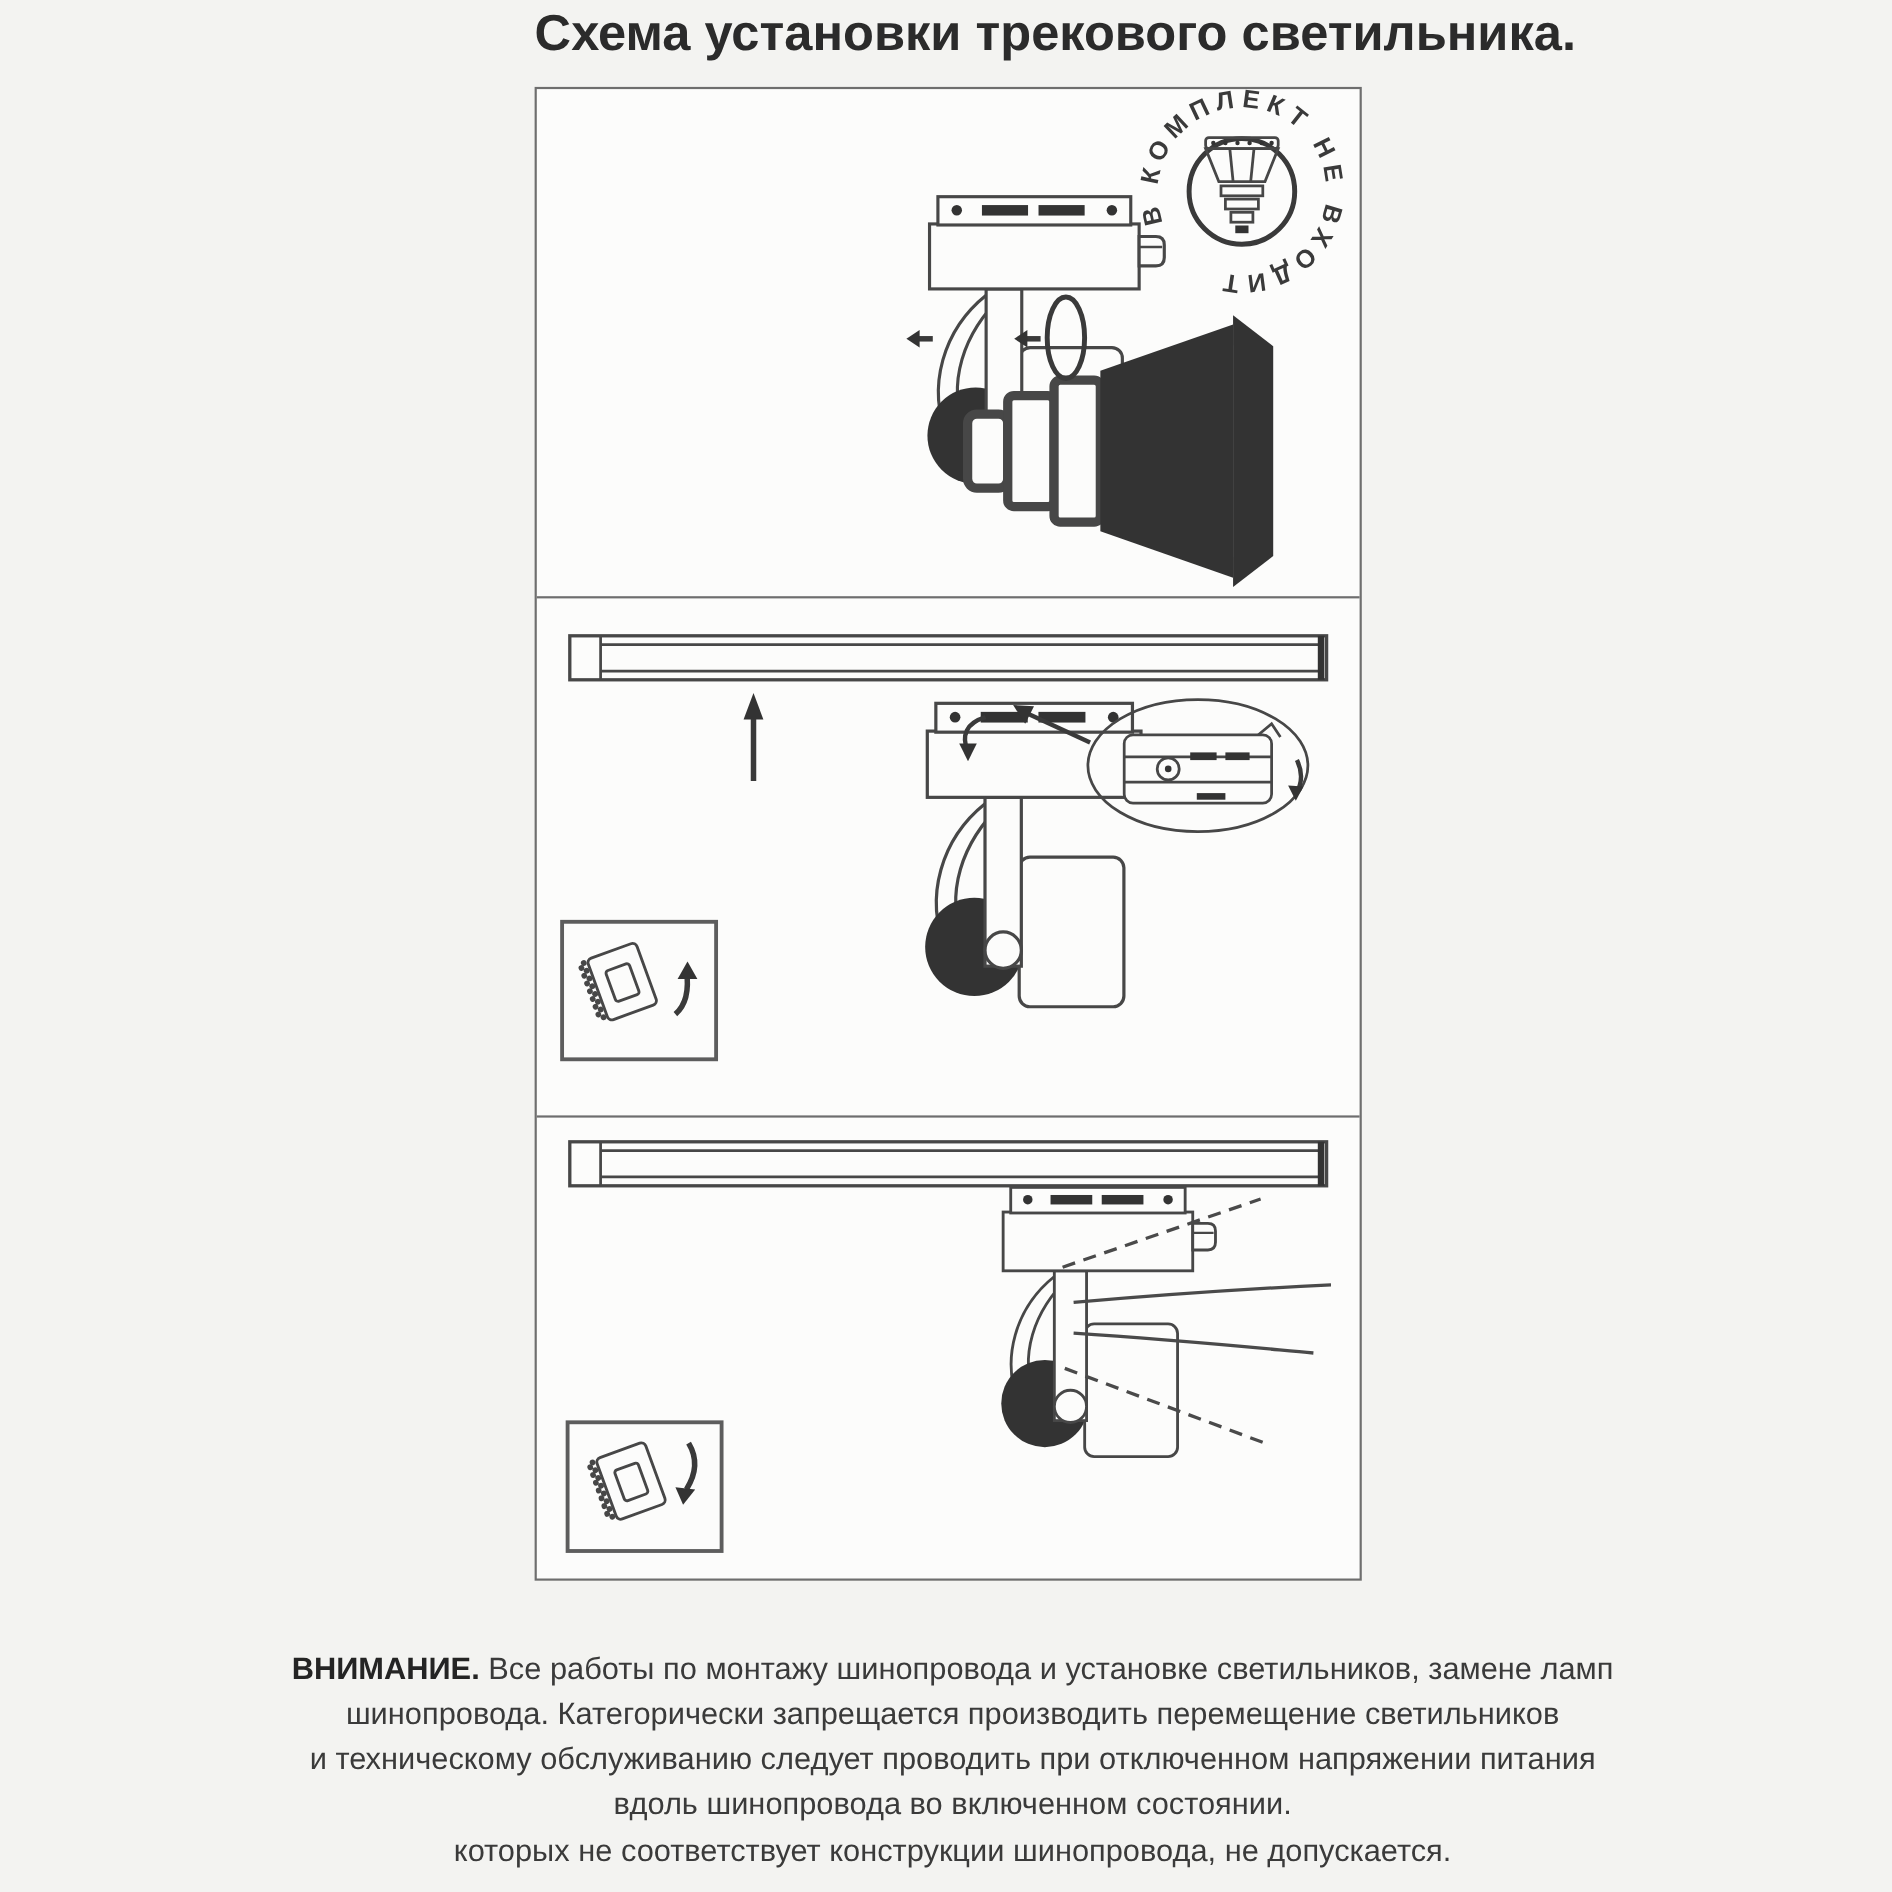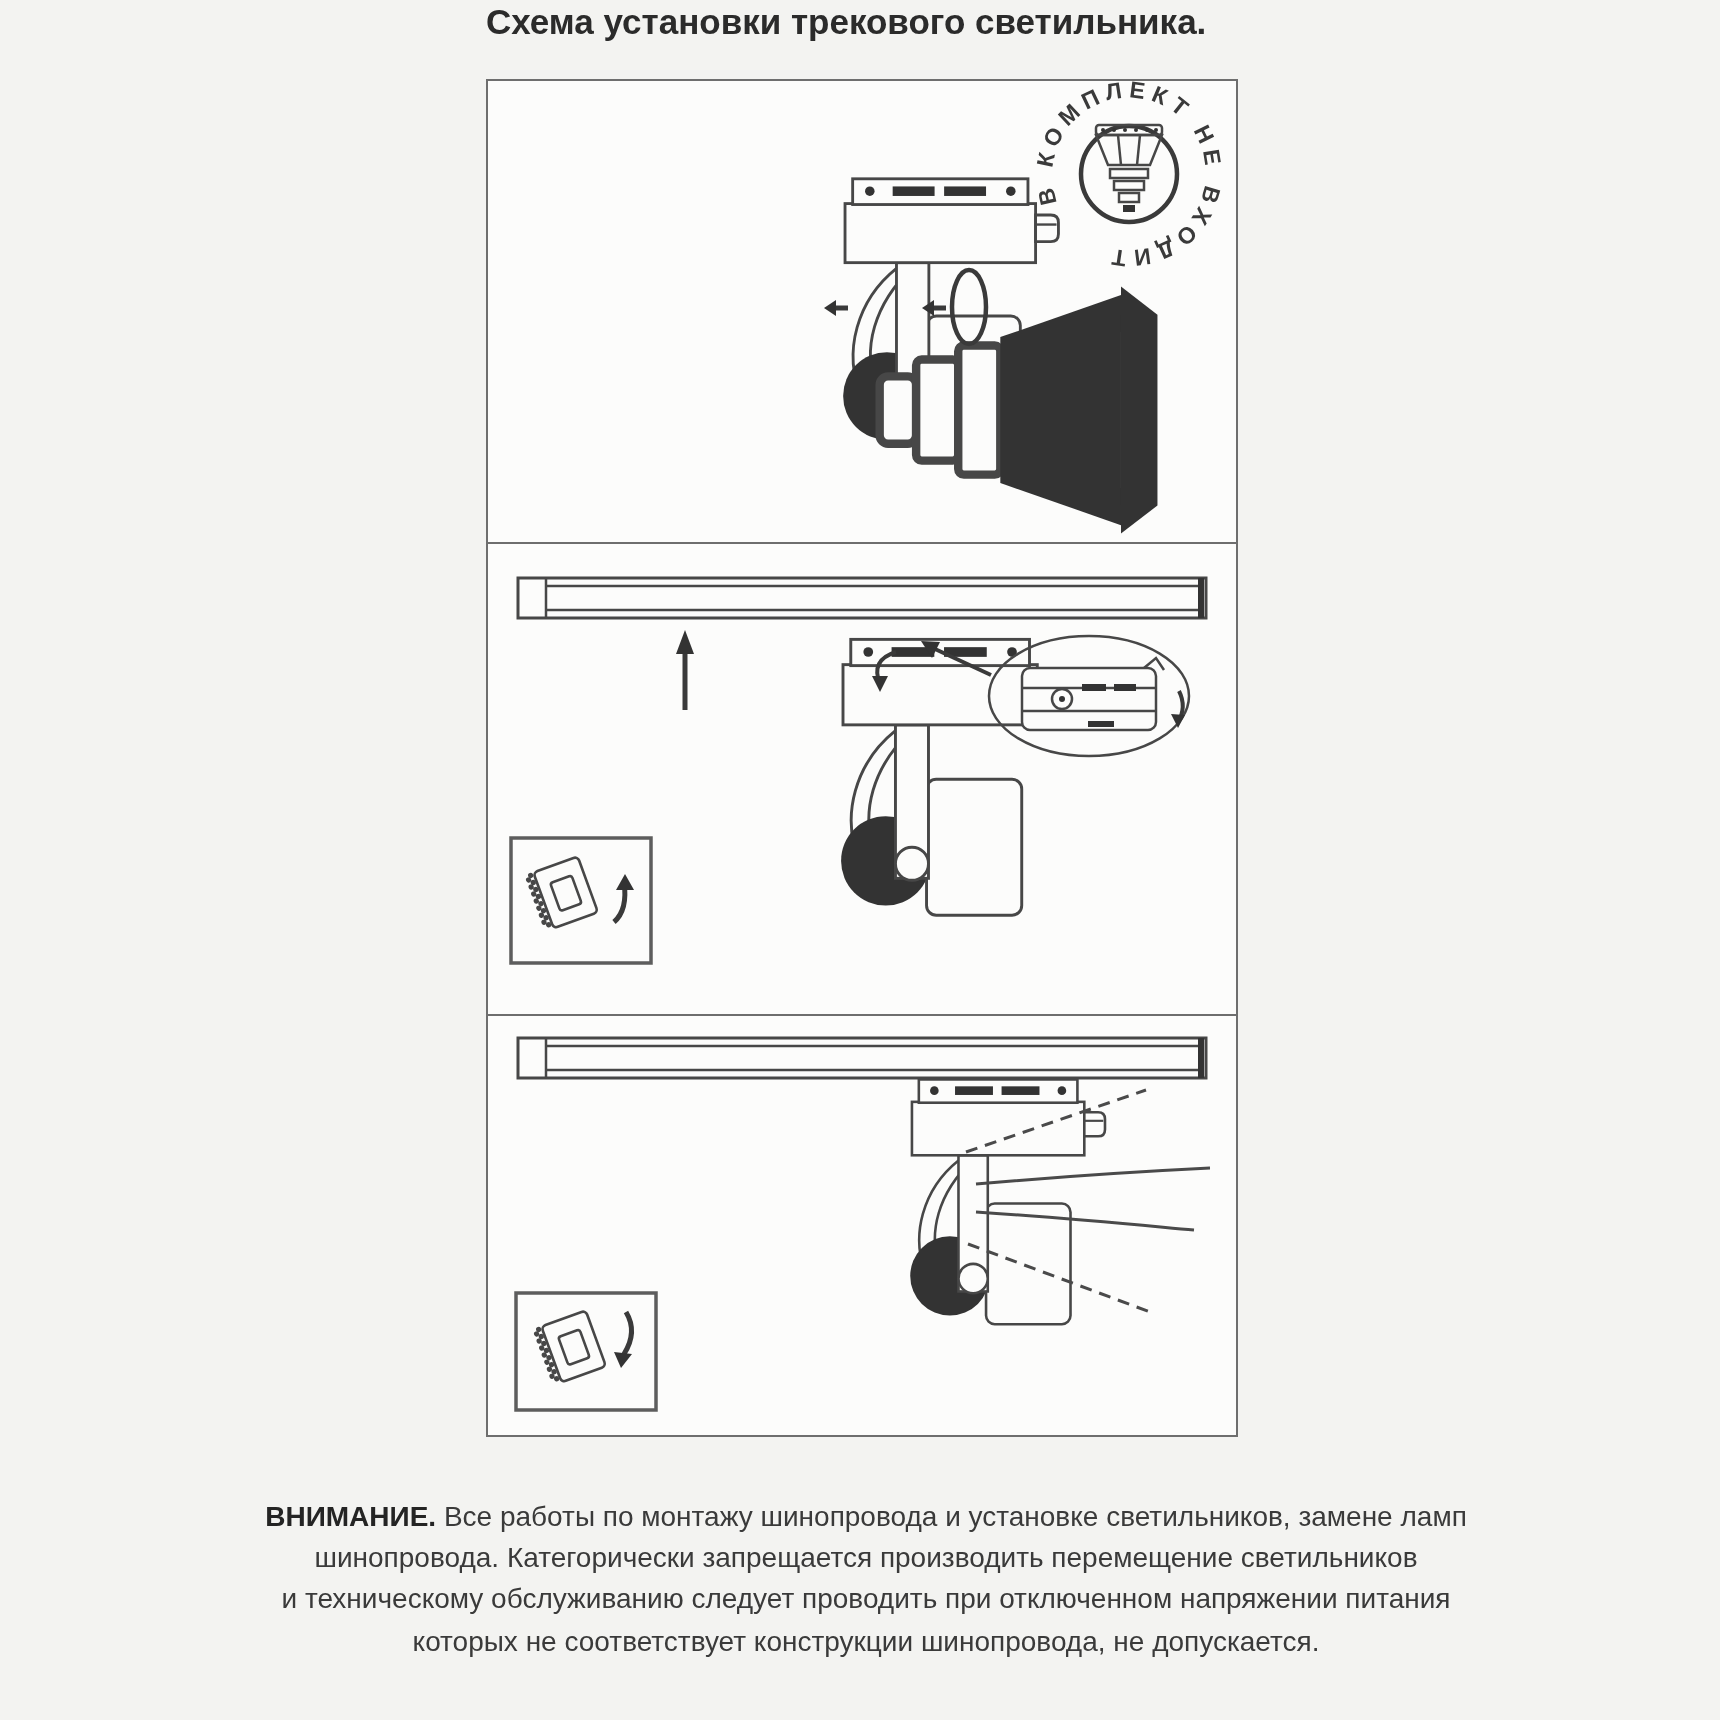--- a/index.html
+++ b/index.html
@@ -7,21 +7,21 @@
     width:1720px;height:1720px;
     background:#f3f3f1;
     font-family:"Liberation Sans", sans-serif;
     color:#2e2e2e;
     overflow:hidden;
   }
   #stage{position:relative;width:1720px;height:1720px}
 
   .title{
     position:absolute;top:2px;left:486px;width:752px;
-    text-align:left;font-size:35px;font-weight:bold;color:#2b2b2b;
+    text-align:center;font-size:46px;font-weight:bold;color:#2b2b2b;
     white-space:nowrap;overflow:visible;
   }
 
   .figurebox{
     position:absolute;left:486px;top:79px;width:752px;height:1358px;
     background:#fcfcfb;border:2px solid #6e6e6e;box-sizing:border-box;
   }
   .panel{position:relative;width:100%;box-sizing:border-box}
   .p1{height:463px;border-bottom:2px solid #6e6e6e}
   .p2{height:472px;border-bottom:2px solid #6e6e6e}
@@ -233,19 +233,20 @@
       </svg>
     </div>
 
   </div>
 
   <div class="warnings">
     <div class="wpara">
       <div><b>ВНИМАНИЕ.</b> <span>Все работы по монтажу шинопровода и установке светильников, замене ламп</span></div>
       <div>шинопровода. Категорически запрещается производить перемещение светильников</div>
       <div>и техническому обслуживанию следует проводить при отключенном напряжении питания</div>
+      <div>вдоль шинопровода во включенном состоянии.</div>
     </div>
     <div class="wpara">
       <div>которых не соответствует конструкции шинопровода, не допускается.</div>
     </div>
   </div>
 
 </div>
 
 </body></html>

